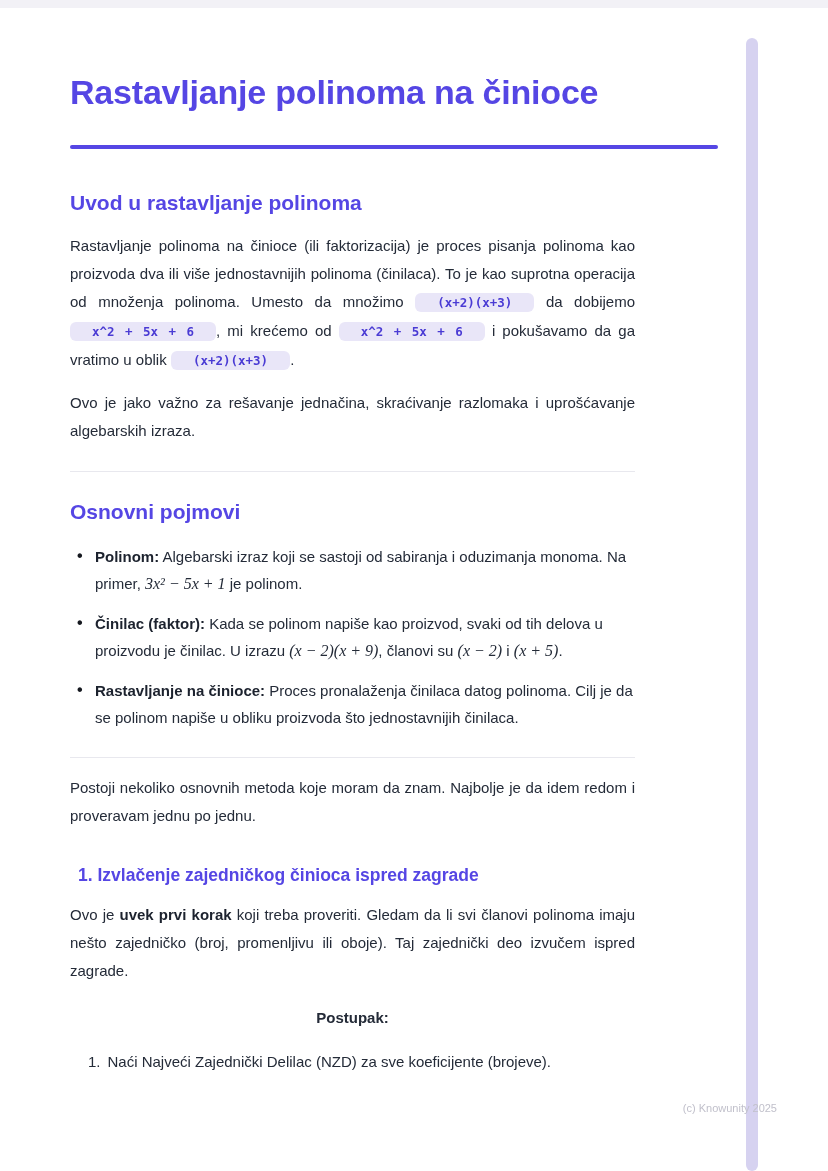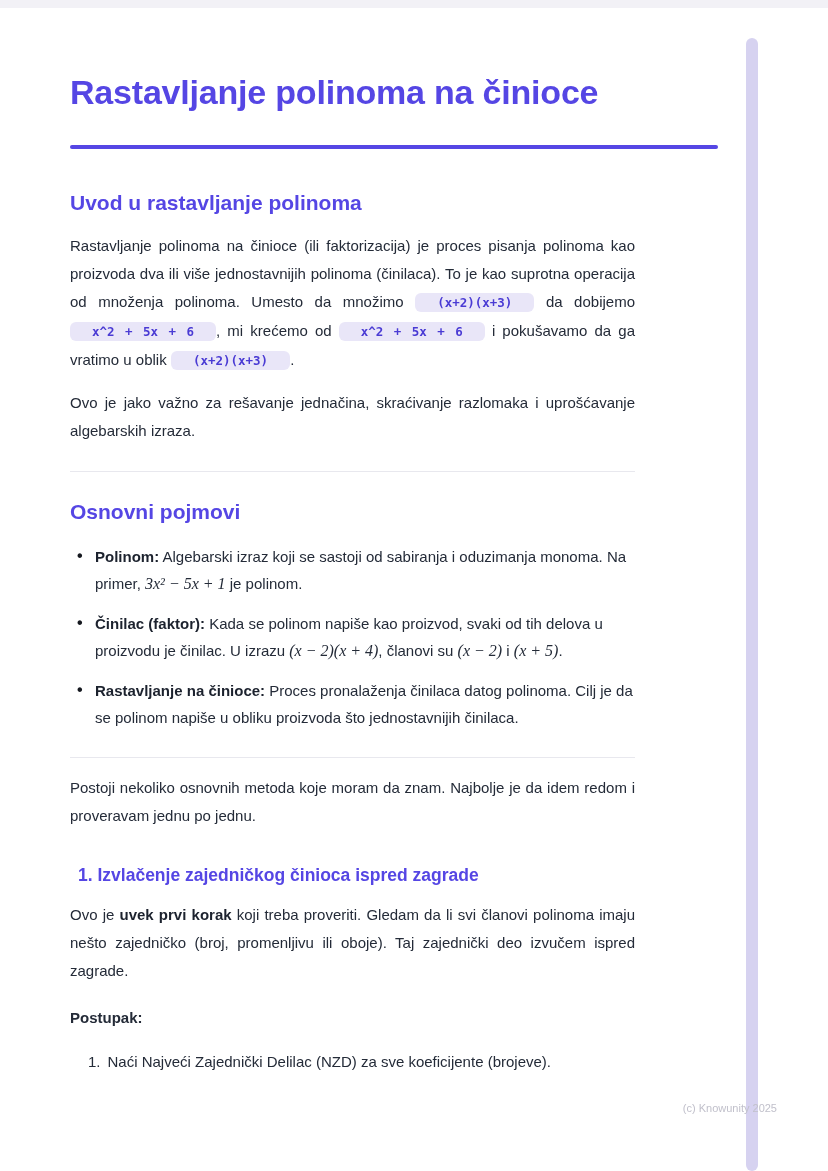--- a/index.html
+++ b/index.html
@@ -54,21 +54,21 @@
     position: relative; padding-left: 25px; margin-top: 13px;
     font-size: 15px; line-height: 27px;
   }
   ul.bullets li:first-child { margin-top: 18px; }
   ul.bullets li::before {
     content: "\2022"; position: absolute; left: 7px; top: -1px;
     font-size: 16px; color: #15181f; font-weight: 700;
   }
   strong { font-weight: 700; color: #1c222e; }
 
-  .postupak { margin-top: 22px; font-size: 15px; line-height: 21px; font-weight: 700; }
+  .postupak { margin-top: 22px; font-size: 15px; line-height: 21px; font-weight: 700; text-align: center; }
   .step { margin-top: 20px; padding-left: 18px; display: flex; font-size: 15px; line-height: 27px; }
   .step-num { margin-right: 7px; flex: none; }
 
   .watermark {
     position: absolute; top: 1102px; right: 51px;
     font-size: 11px; color: #c1c0cb; z-index: 5;
   }
 </style>
 </head>
 <body>
@@ -86,21 +86,21 @@
   <p class="justify"><span>Rastavljanje polinoma na činioce (ili faktorizacija) je proces pisanja polinoma kao proizvoda dva ili više jednostavnijih polinoma (činilaca). To je kao suprotna operacija od množenja polinoma. Umesto da množimo </span><code class="chip">(x+2)(x+3)</code><span> da dobijemo </span><code class="chip">x^2 + 5x + 6</code><span>, mi krećemo od </span><code class="chip">x^2 + 5x + 6</code><span> i pokušavamo da ga vratimo u oblik </span><code class="chip">(x+2)(x+3)</code><span>.</span></p>
 
   <p class="justify tight">Ovo je jako važno za rešavanje jednačina, skraćivanje razlomaka i uprošćavanje algebarskih izraza.</p>
 
   <div class="divider"></div>
 
   <h2 class="after-div">Osnovni pojmovi</h2>
 
   <ul class="bullets">
     <li><strong>Polinom:</strong><span> Algebarski izraz koji se sastoji od sabiranja i oduzimanja monoma. Na primer, </span><span class="math">3x² − 5x + 1</span><span> je polinom.</span></li>
-    <li><strong>Činilac (faktor):</strong><span> Kada se polinom napiše kao proizvod, svaki od tih delova u proizvodu je činilac. U izrazu </span><span class="math">(x − 2)(x + 4)</span><span>, članovi su </span><span class="math">(x − 2)</span><span> i </span><span class="math">(x + 5)</span><span>.</span></li>
+    <li><strong>Činilac (faktor):</strong><span> Kada se polinom napiše kao proizvod, svaki od tih delova u proizvodu je činilac. U izrazu </span><span class="math">(x − 2)(x + 9)</span><span>, članovi su </span><span class="math">(x − 2)</span><span> i </span><span class="math">(x + 5)</span><span>.</span></li>
     <li><strong>Rastavljanje na činioce:</strong><span> Proces pronalaženja činilaca datog polinoma. Cilj je da se polinom napiše u obliku proizvoda što jednostavnijih činilaca.</span></li>
   </ul>
 
   <div class="divider"></div>
 
 
   <p class="justify">Postoji nekoliko osnovnih metoda koje moram da znam. Najbolje je da idem redom i proveravam jednu po jednu.</p>
 
   <h3>1. Izvlačenje zajedničkog činioca ispred zagrade</h3>
 

